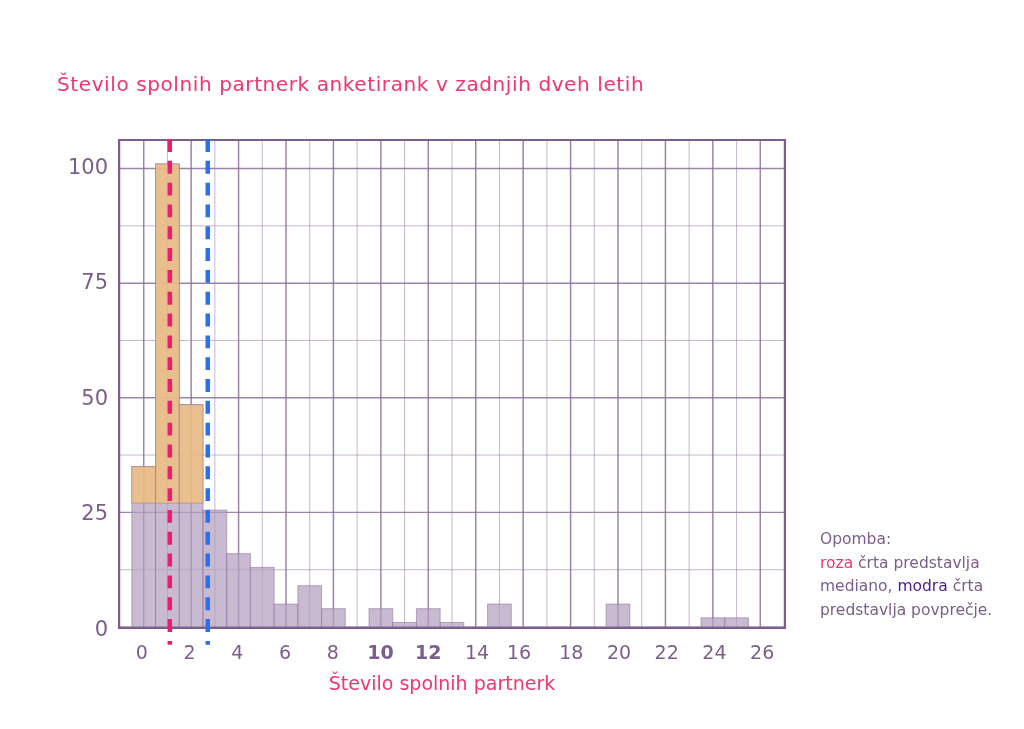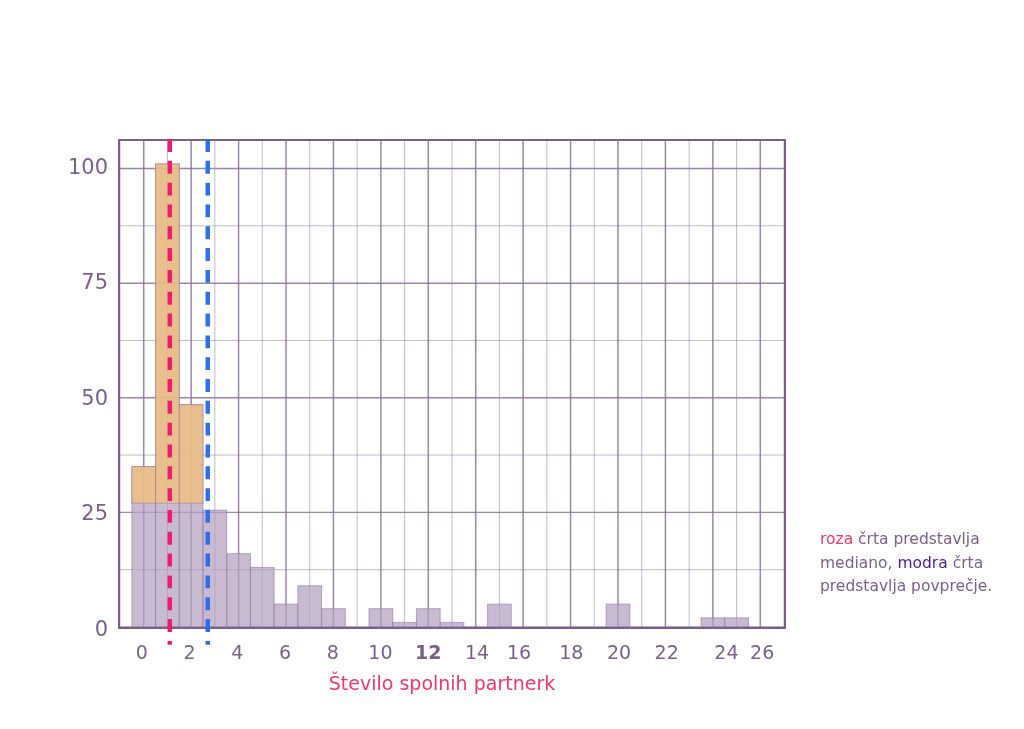--- a/index.html
+++ b/index.html
@@ -53,42 +53,43 @@
   }
   #note .pink{color:#F0366E;margin-top:12px;}
   #note .blue{color:#4c1d95;}
   #note-title{display:block;}
 </style>
 </head>
 <body>
 
 <div class="chart-root">
 
+  <div id="chart-title">Število spolnih partnerk anketirank v zadnjih dveh letih</div>
 
   <div id="yticks-group">
       <div class="ytick" style="top: 629px;">0</div>
       <div class="ytick" style="top: 513.434px;">25</div>
       <div class="ytick" style="top: 397.868px;">50</div>
       <div class="ytick" style="top: 282.302px;">75</div>
       <div class="ytick" style="top: 166.736px;">100</div>
     </div>
   <div id="xticks-group">
       <div class="xtick" style="left: 141.857px; top: 641px;">0</div>
       <div class="xtick" style="left: 189.571px; top: 641px;">2</div>
       <div class="xtick" style="left: 237.286px; top: 641px;">4</div>
       <div class="xtick" style="left: 285px; top: 641px;">6</div>
       <div class="xtick" style="left: 332.714px; top: 641px;">8</div>
-      <div class="xtick" style="left: 380.429px; top: 641px;">10</div>
+      <div class="xtick" style="left: 380.429px; top: 641px; font-weight: bold;">10</div>
       <div class="xtick" style="left: 428.143px; top: 641px; font-weight: bold;">12</div>
       <div class="xtick" style="left: 477px; top: 641px;">14</div>
       <div class="xtick" style="left: 519px; top: 641px;">16</div>
       <div class="xtick" style="left: 571.286px; top: 641px;">18</div>
       <div class="xtick" style="left: 619px; top: 641px;">20</div>
       <div class="xtick" style="left: 666.714px; top: 641px;">22</div>
-      <div class="xtick" style="left: 714.429px; top: 641px; margin-left: 12px;">24</div>
+      <div class="xtick" style="left: 714.429px; top: 641px;">24</div>
       <div class="xtick" style="left: 762.143px; top: 641px;">26</div>
     </div>
 
   <div id="plot-area">
     <svg id="grid-svg" preserveAspectRatio="none" viewBox="0 0 668 490">
         <line x1="0" y1="0" x2="0" y2="490" stroke="#8B6E9C" stroke-width="1" stroke-opacity="0.5"></line>
         <line x1="23.857142857142854" y1="0" x2="23.857142857142854" y2="490" stroke="#8B6E9C" stroke-width="1.5" stroke-opacity="0.85"></line>
         <line x1="47.71428571428571" y1="0" x2="47.71428571428571" y2="490" stroke="#8B6E9C" stroke-width="1" stroke-opacity="0.5"></line>
         <line x1="71.57142857142857" y1="0" x2="71.57142857142857" y2="490" stroke="#8B6E9C" stroke-width="1.5" stroke-opacity="0.85"></line>
         <line x1="95.42857142857142" y1="0" x2="95.42857142857142" y2="490" stroke="#8B6E9C" stroke-width="1" stroke-opacity="0.5"></line>
@@ -151,16 +152,17 @@
       </svg>
     <svg id="lines-svg" preserveAspectRatio="none" viewBox="0 0 668 490">
         <line x1="50.1" y1="-2" x2="50.1" y2="508" stroke="#EC1D6E" stroke-width="4.5" stroke-dasharray="13 9" stroke-linecap="butt"></line>
         <line x1="88.27142857142857" y1="-2" x2="88.27142857142857" y2="508" stroke="#2C6FE8" stroke-width="4.5" stroke-dasharray="13 9" stroke-linecap="butt"></line>
       </svg>
   </div>
 
   <div id="xaxis-title"><span id="xaxis-title-inner">Število spolnih partnerk</span></div>
 
   <div id="note">
+    <span id="note-title">Opomba:</span>
     <span class="pink">roza</span><span> črta predstavlja mediano, </span><span class="blue">modra</span><span> črta predstavlja povprečje.</span>
   </div>
 
 </div>
 
 </body></html>

